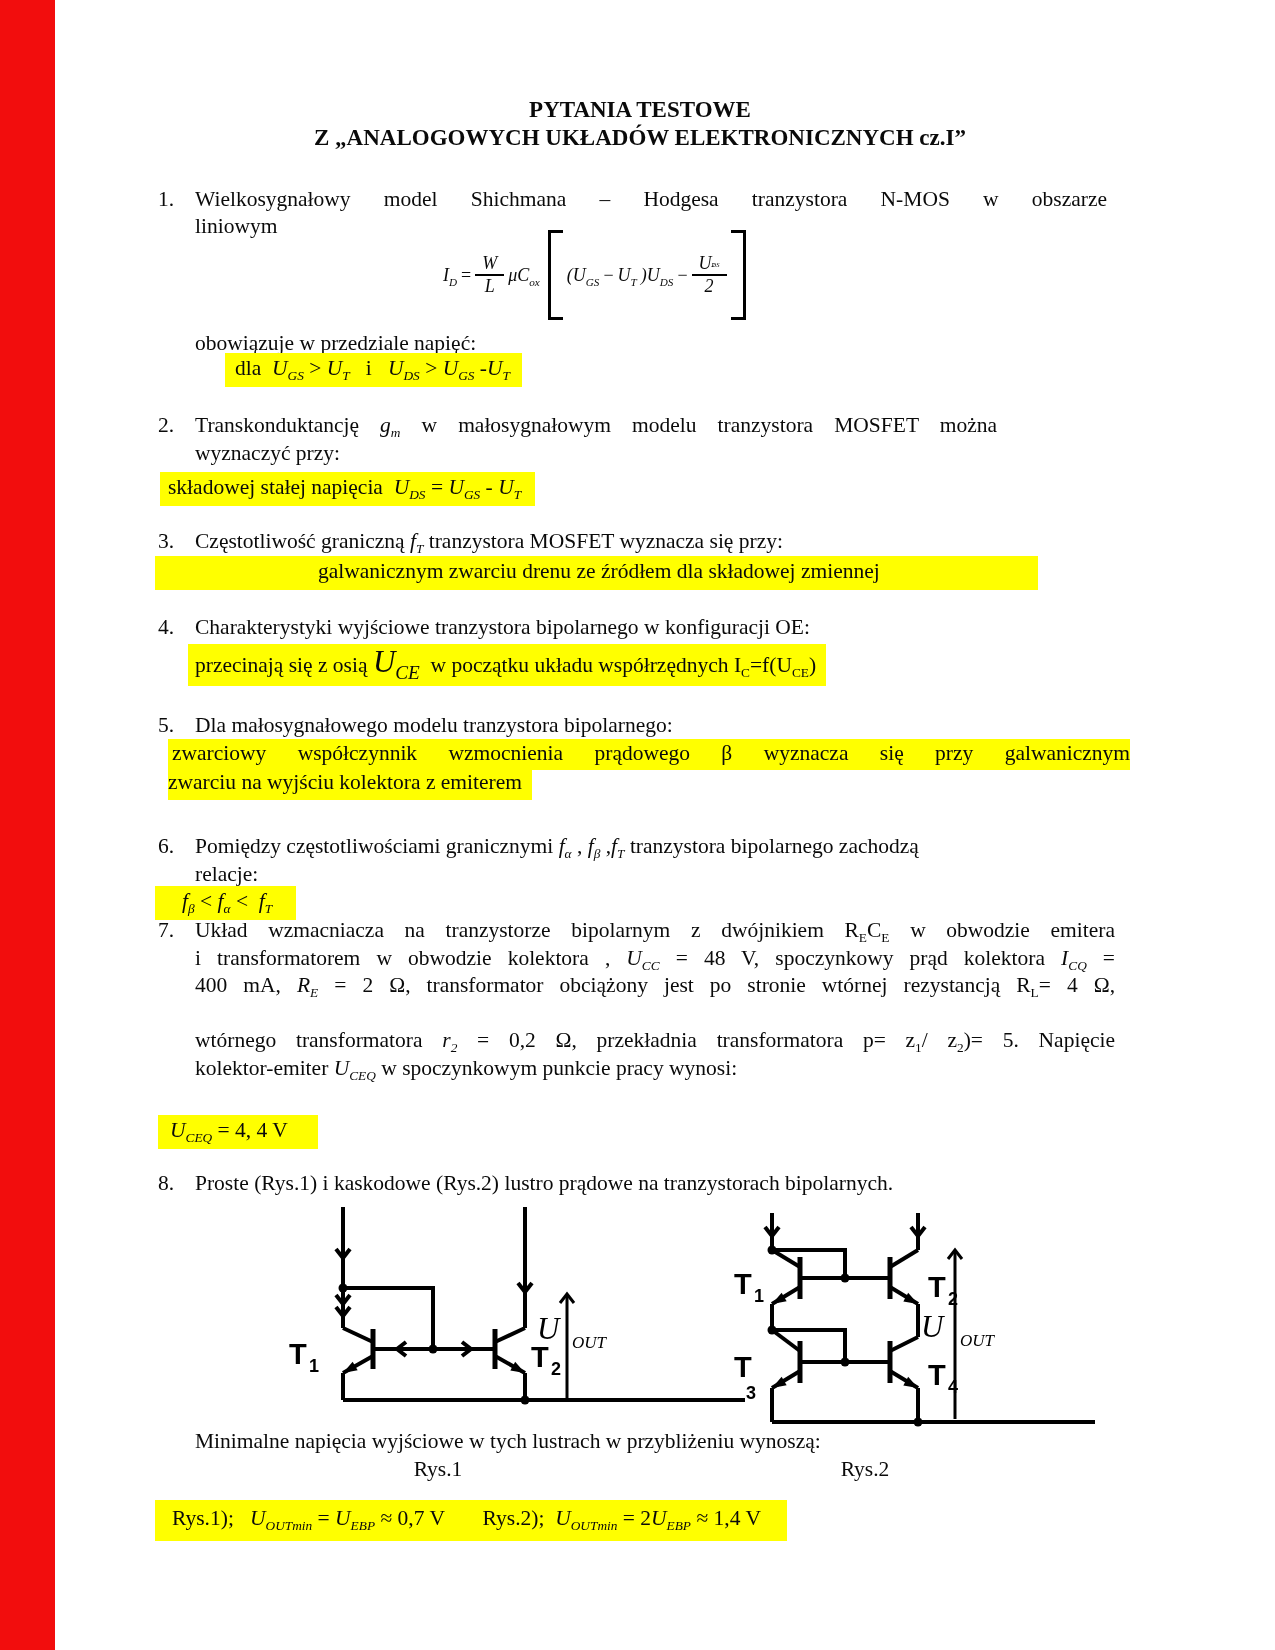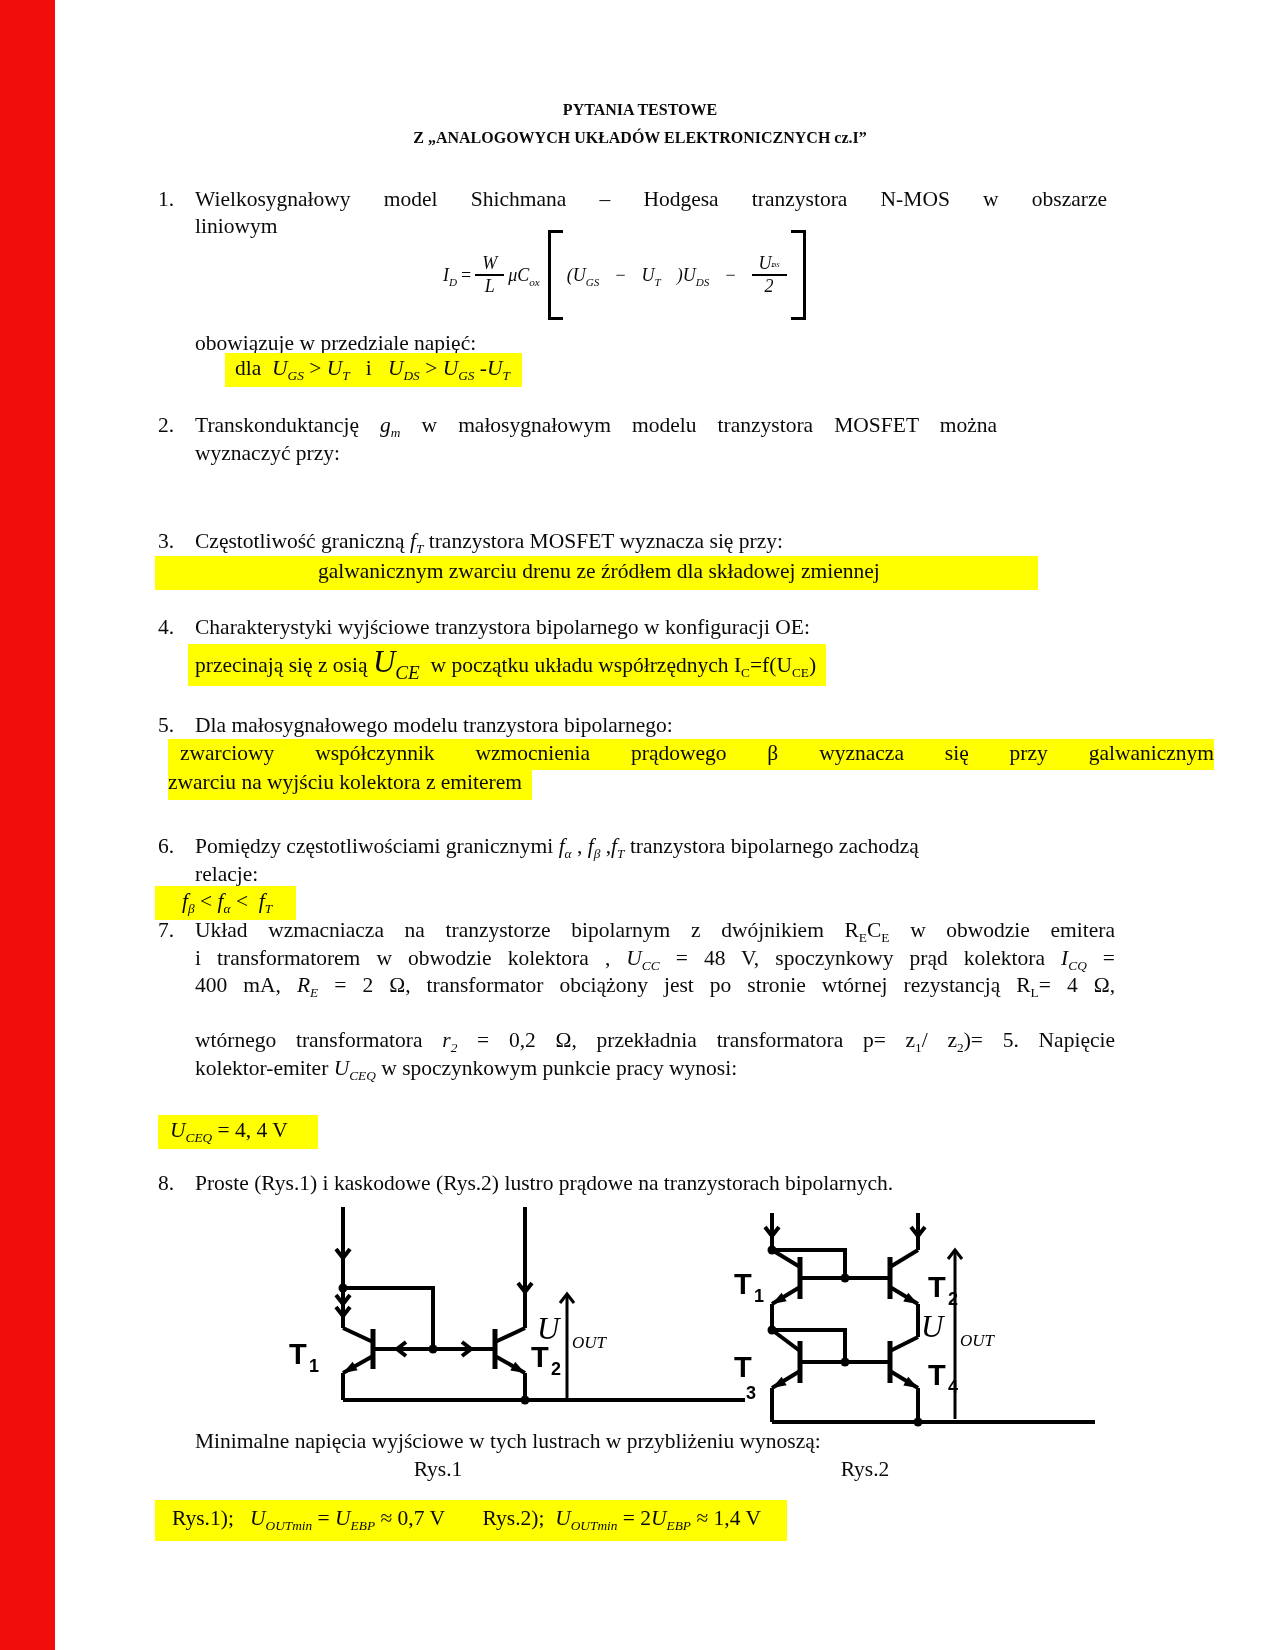--- a/index.html
+++ b/index.html
@@ -1,41 +1,41 @@
 <!DOCTYPE html>
 <html><head>
 <meta charset="utf-8">
 <style>
   html,body{margin:0;padding:0;background:#ffffff;}
   .page{position:relative;width:1275px;height:1650px;background:#ffffff;overflow:hidden;
         font-family:"Liberation Serif",serif;color:#0a0a0a;}
   .redbar{position:absolute;left:0;top:0;width:55px;height:1650px;background:#f20d0d;}
   .abs{position:absolute;}
   .body-text{font-size:21.5px;line-height:27.5px;}
-  .title{font-weight:bold;font-size:16px;line-height:28px;width:1120px;left:80px;text-align:center;}
+  .title{font-weight:bold;font-size:23px;line-height:28px;width:1120px;left:80px;text-align:center;}
   .jl{text-align:justify;text-align-last:justify;}
   .qnum{left:158px;width:34px;}
   .qtext{left:195px;}
   sub{font-size:0.62em;line-height:0;}
   sup{font-size:0.62em;line-height:0;}
   i{font-style:italic;}
   .hl{background:#ffff00;display:inline-block;box-sizing:border-box;}
   .hl-bar{background:#ffff00;box-sizing:border-box;}
   .bigU{font-size:31px;font-style:italic;}
   
   .formula{display:flex;align-items:center;font-size:18px;font-style:italic;gap:4px;}
   .formula .up{font-style:normal;}
   .frac{display:inline-flex;flex-direction:column;align-items:center;line-height:1.15;}
   .frac .num{border-bottom:2.5px solid #000;padding:0 7px;}
   .frac .den{padding:0 7px;}
   .lbr,.rbr{width:12px;height:84px;border-top:3px solid #000;border-bottom:3px solid #000;}
   .lbr{border-left:3px solid #000;margin-left:4px;}
   .rbr{border-right:3px solid #000;margin-right:2px;}
   .supsub{display:inline-flex;flex-direction:column;align-items:flex-start;font-size:0.58em;line-height:1.05;vertical-align:middle;}
-  .brgroup{display:flex;align-items:center;gap:16px;}
+  .brgroup{display:flex;align-items:center;gap:4px;}
   
   .svg-t{font-family:"Liberation Sans",sans-serif;font-weight:bold;font-size:29px;fill:#000;}
   .svg-tsub{font-family:"Liberation Sans",sans-serif;font-weight:bold;font-size:18px;fill:#000;}
   .svg-u{font-family:"Liberation Serif",serif;font-style:italic;font-size:31px;fill:#000;}
   .svg-usub{font-family:"Liberation Serif",serif;font-style:italic;font-size:17px;fill:#000;}
   .caption{font-size:21.5px;width:140px;text-align:center;}
 </style>
 </head>
 <body>
 
@@ -74,32 +74,33 @@
     </span>
     <span class="rbr"></span>
   </div>
 
   <div class="abs body-text qtext" style="top:330px;">obowiązuje w przedziale  napięć:</div>
   <div class="abs body-text hl" style="left:225px;top:353px;padding:2px 12px 4px 10px;">dla&nbsp; <i>U<sub>GS</sub></i> &gt; <i>U<sub>T</sub></i>&nbsp;&nbsp; i&nbsp;&nbsp; <i>U<sub>DS</sub></i> &gt; <i>U<sub>GS</sub></i> -<i>U<sub>T</sub></i></div>
 
   <div class="abs body-text qnum" style="top:412px;">2.</div>
   <div class="abs body-text qtext jl" style="top:412px;width:802px;">Transkonduktancję <i>g<sub>m</sub></i> w małosygnałowym modelu tranzystora MOSFET można</div>
   <div class="abs body-text qtext" style="top:440px;">wyznaczyć przy:</div>
+  <div class="abs body-text hl" style="left:160px;top:472px;padding:2px 14px 4px 8px;">składowej stałej napięcia&nbsp; <i>U<sub>DS</sub></i> = <i>U<sub>GS</sub></i> - <i>U<sub>T</sub></i></div>
 
   <div class="abs body-text qnum" style="top:528px;">3.</div>
   <div class="abs body-text qtext" style="top:528px;">Częstotliwość graniczną <i>f<sub>T</sub></i> tranzystora MOSFET wyznacza się przy:</div>
   <div class="abs body-text hl" style="left:155px;top:556px;width:883px;padding:2px 0 4px 163px;">galwanicznym zwarciu drenu ze źródłem dla składowej zmiennej</div>
 
   <div class="abs body-text qnum" style="top:614px;">4.</div>
   <div class="abs body-text qtext" style="top:614px;">Charakterystyki wyjściowe  tranzystora bipolarnego w konfiguracji OE:</div>
   <div class="abs body-text hl" style="left:188px;top:644px;padding:4px 10px 6px 7px;">przecinają się z osią <span class="bigU">U<sub>CE</sub></span>&nbsp; w początku układu współrzędnych I<sub>C</sub>=f(U<sub>CE</sub>)</div>
 
   <div class="abs body-text qnum" style="top:712px;">5.</div>
   <div class="abs body-text qtext" style="top:712px;">Dla małosygnałowego modelu tranzystora bipolarnego:</div>
-  <div class="abs body-text hl-bar jl" style="left:168px;top:739px;width:1046px;padding:1px 0 2px 12px;">zwarciowy współczynnik wzmocnienia prądowego β wyznacza się przy galwanicznym</div>
+  <div class="abs body-text hl-bar jl" style="left:168px;top:739px;width:962px;padding:1px 0 2px 4px;">zwarciowy współczynnik wzmocnienia prądowego β wyznacza się przy galwanicznym</div>
   <div class="abs body-text hl" style="left:168px;top:768px;padding:1px 10px 3px 0;">zwarciu na wyjściu kolektora z emiterem</div>
 
   <div class="abs body-text qnum" style="top:833px;">6.</div>
   <div class="abs body-text qtext" style="top:833px;">Pomiędzy częstotliwościami granicznymi <i>f<sub>α</sub></i> , <i>f<sub>β</sub></i> ,<i>f<sub>T</sub></i> tranzystora bipolarnego zachodzą</div>
   <div class="abs body-text qtext" style="top:861px;">relacje:</div>
   <div class="abs body-text hl" style="left:155px;top:886px;padding:2px 24px 4px 27px;"><i>f<sub>β</sub></i> &lt; <i>f<sub>α</sub></i> &lt;&nbsp; <i>f<sub>T</sub></i></div>
 
   <div class="abs body-text qnum" style="top:917px;">7.</div>
   <div class="abs body-text qtext jl" style="top:917px;width:920px;">Układ wzmacniacza na tranzystorze bipolarnym z dwójnikiem  R<sub>E</sub>C<sub>E</sub> w obwodzie emitera</div>
   <div class="abs body-text qtext jl" style="top:944.5px;width:920px;">i transformatorem w obwodzie kolektora , <i>U<sub>CC</sub></i> = 48 V, spoczynkowy prąd kolektora <i>I<sub>CQ</sub></i> =</div>

